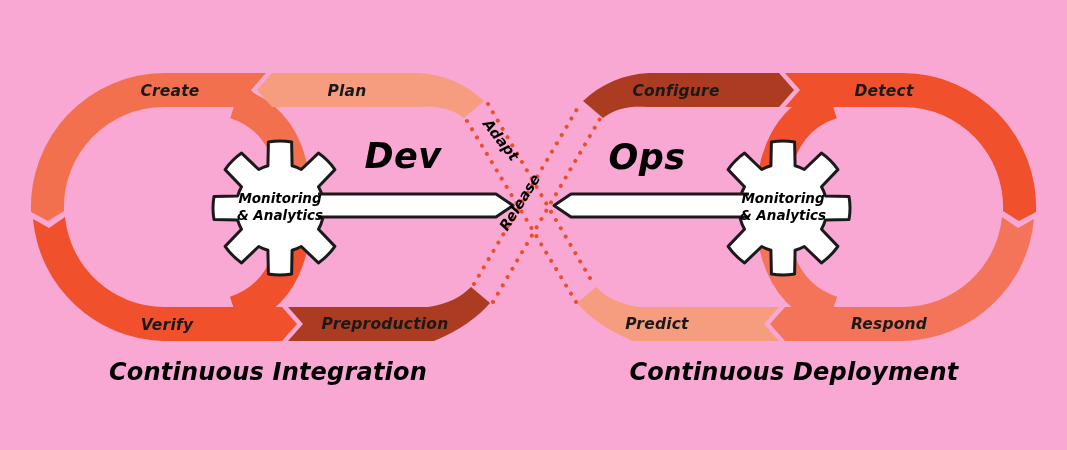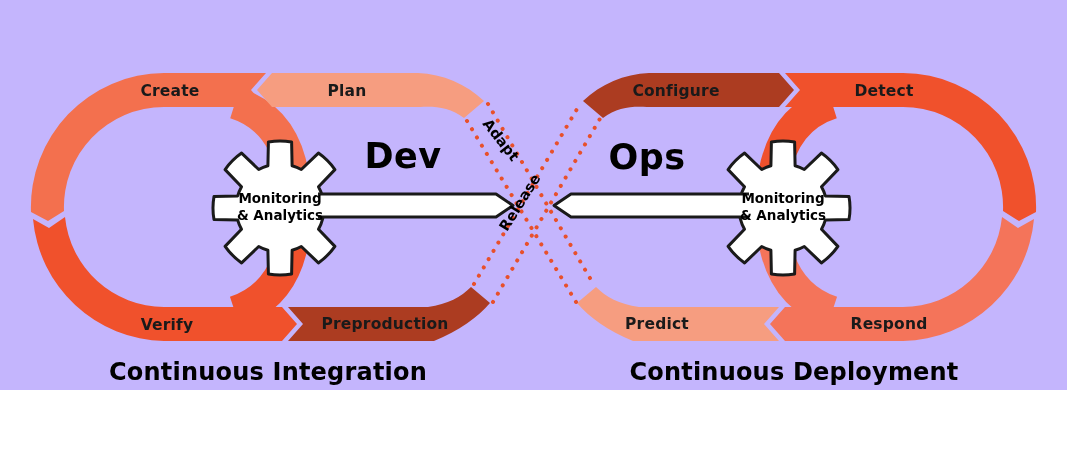--- a/index.html
+++ b/index.html
@@ -1,18 +1,19 @@
 <!DOCTYPE html>
 <html><head>
 <meta charset="utf-8">
 <style>
   html,body{margin:0;padding:0;background:#ffffff;}
   .stage{
-    width:1067px;height:390px;position:relative;background:#c4b5fd;overflow:hidden;
+    width:1067px;height:450px;position:relative;background:#f9a8d4;overflow:hidden;
     font-family:"DejaVu Sans","Liberation Sans",sans-serif;
+    font-style:italic;
   }
   svg{display:block;}
   text{font-family:"DejaVu Sans","Liberation Sans",sans-serif;}
   .seg-label{font-size:15.5px;font-weight:bold;letter-spacing:.2px;}
   .big-label{font-size:35px;font-weight:bold;letter-spacing:.5px;}
   .gear-label{font-size:13.5px;font-weight:bold;}
   .title-label{font-size:24px;font-weight:bold;letter-spacing:.2px;}
   .rot-label{font-size:14.5px;font-weight:bold;}
 </style>
 </head>

